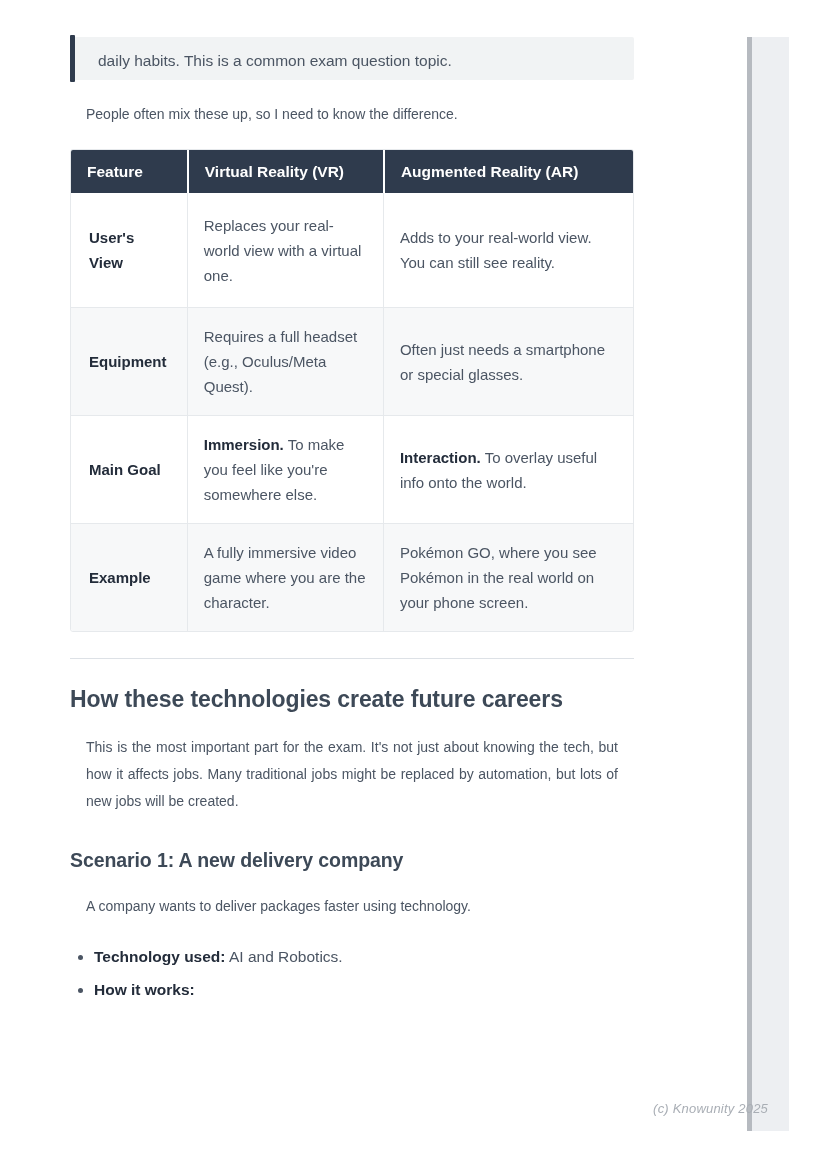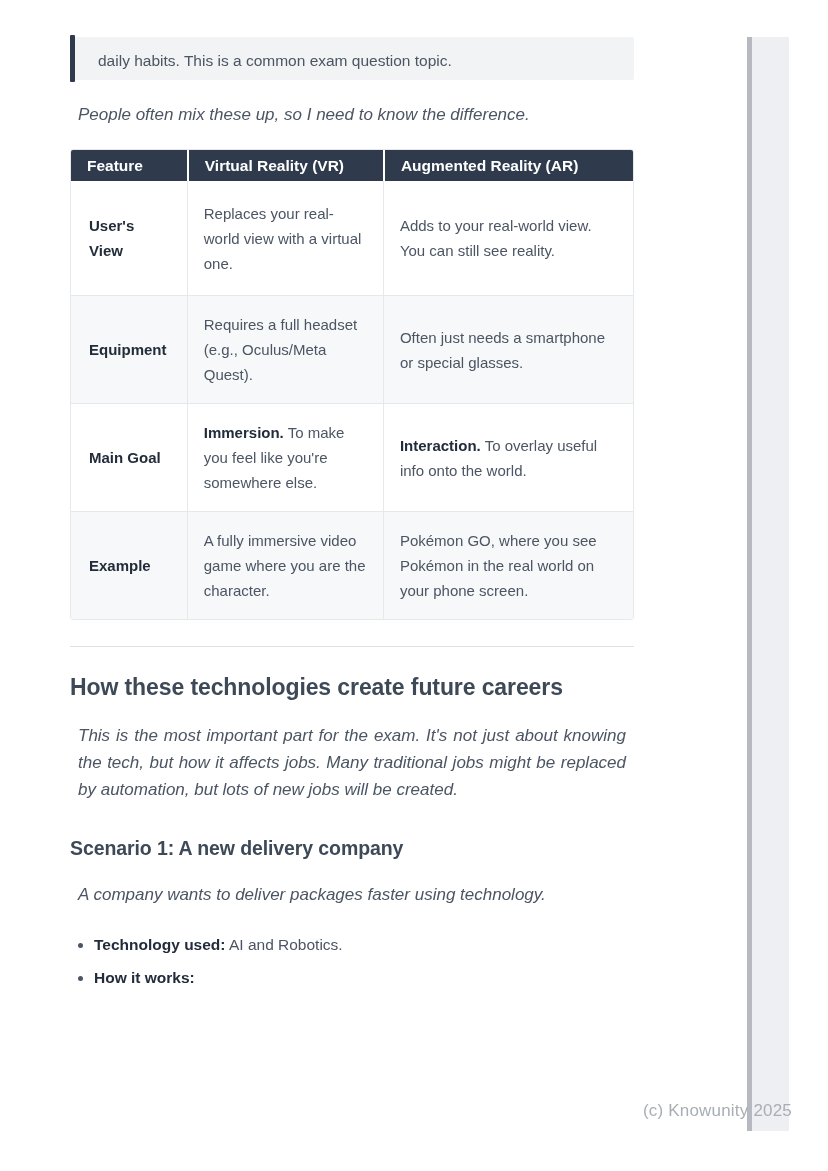--- a/index.html
+++ b/index.html
@@ -46,38 +46,38 @@
   }
   .h-careers{
     margin:27px 0 0;color:var(--heading);
     font-size:23px;line-height:27px;font-weight:700;letter-spacing:-0.1px;
   }
   .h-scenario{
     margin:34px 0 16px;color:var(--heading);
     font-size:19.5px;line-height:23px;font-weight:700;letter-spacing:-0.1px;
   }
   .para{
-    margin:21px 8px 0;font-size:17px;line-height:27px;font-style:italic;
+    margin:21px 16px 0;font-size:14px;line-height:27px;
   }
   .para.justify{text-align:justify;}
   
   .table-wrap{
     margin-top:21px;border:1px solid var(--border);
     border-radius:3px;overflow:hidden;
   }
   table{
     width:100%;border-collapse:separate;border-spacing:0;table-layout:fixed;
   }
   col.c-feature{width:20.6%;}
   col.c-vr{width:34.9%;}
   col.c-ar{width:44.5%;}
   thead th{
     background:var(--dark-slate);color:#ffffff;
     font-size:15.5px;font-weight:700;text-align:left;
-    padding:6px 16px;line-height:19px;
+    padding:12px 16px;line-height:19px;
   }
   thead th + th{border-left:2px solid #ffffff;}
   tbody th, tbody td{
     font-size:15px;line-height:25px;text-align:left;
     padding:16px;vertical-align:middle;background:#ffffff;
   }
   tbody th{
     font-weight:700;color:var(--bold-dark);padding:32px 18px;
   }
   tbody td + *, tbody th + *{border-left:1px solid var(--border);}
@@ -103,22 +103,22 @@
   }
   
   .page-edge{
     position:absolute;left:747px;top:37px;width:42px;height:1094px;
     background:var(--strip-bg);
     border-left:5px solid var(--strip-line);
     box-sizing:border-box;
   }
   
   .watermark{
-    position:absolute;top:1101px;right:36px;
-    font-size:17px;color:var(--watermark);letter-spacing:0.2px;
+    position:absolute;top:1101px;right:60px;
+    font-size:13px;color:var(--watermark);letter-spacing:0.2px;font-style:italic;
   }
 </style>
 </head>
 <body>
 
 <div class="page">
   <div class="content">
 
     <div class="quote">
       <div class="quote-bar"></div>

